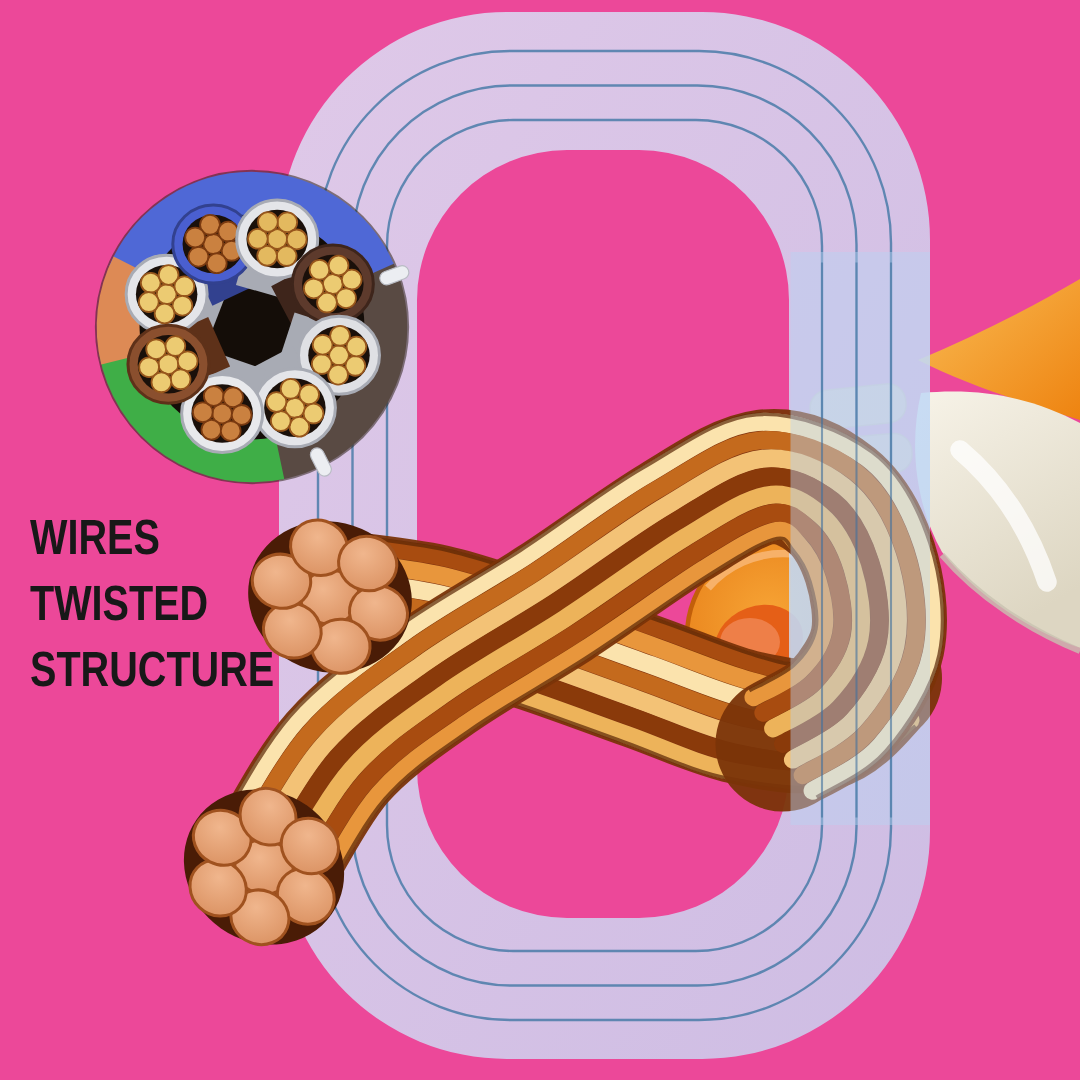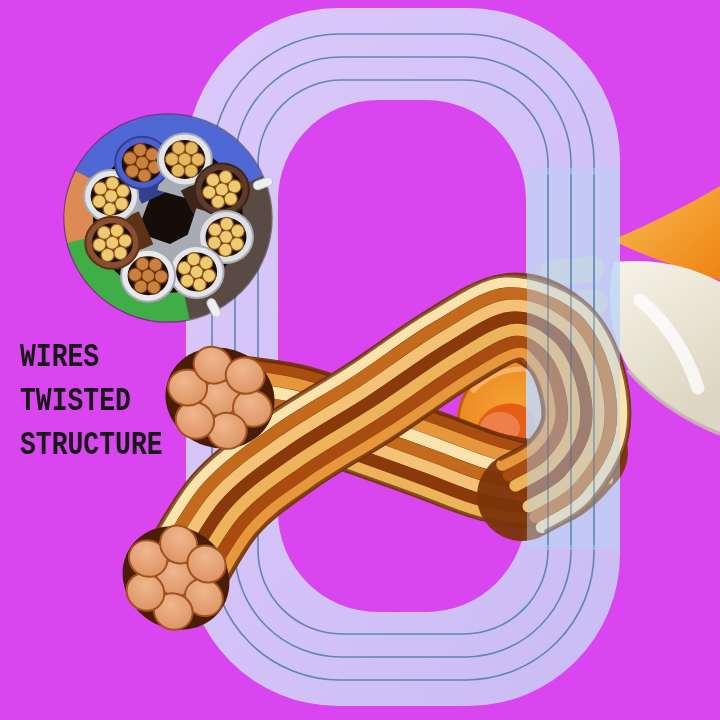--- a/index.html
+++ b/index.html
@@ -1,17 +1,17 @@
 <!DOCTYPE html>
 <html><head>
 <meta charset="utf-8">
 <style>
   html,body{margin:0;padding:0;background:#ffffff;}
-  .stage{position:relative;width:720px;height:720px;overflow:hidden;background:#d946ef;
-         font-family:Liberation Mono, monospace;}
+  .stage{position:relative;width:720px;height:720px;overflow:hidden;background:#ec4899;
+         font-family:Liberation Sans, sans-serif;}
   .stage svg{position:absolute;left:0;top:0;}
   .caption{position:absolute;left:20px;top:336px;
            font-weight:700;font-size:33px;line-height:44px;color:#181818;
            transform:scaleX(.8);transform-origin:left top;white-space:nowrap;
            letter-spacing:0px;}
   .cap-line{display:block;}
 </style>
 </head>
 <body>
 

